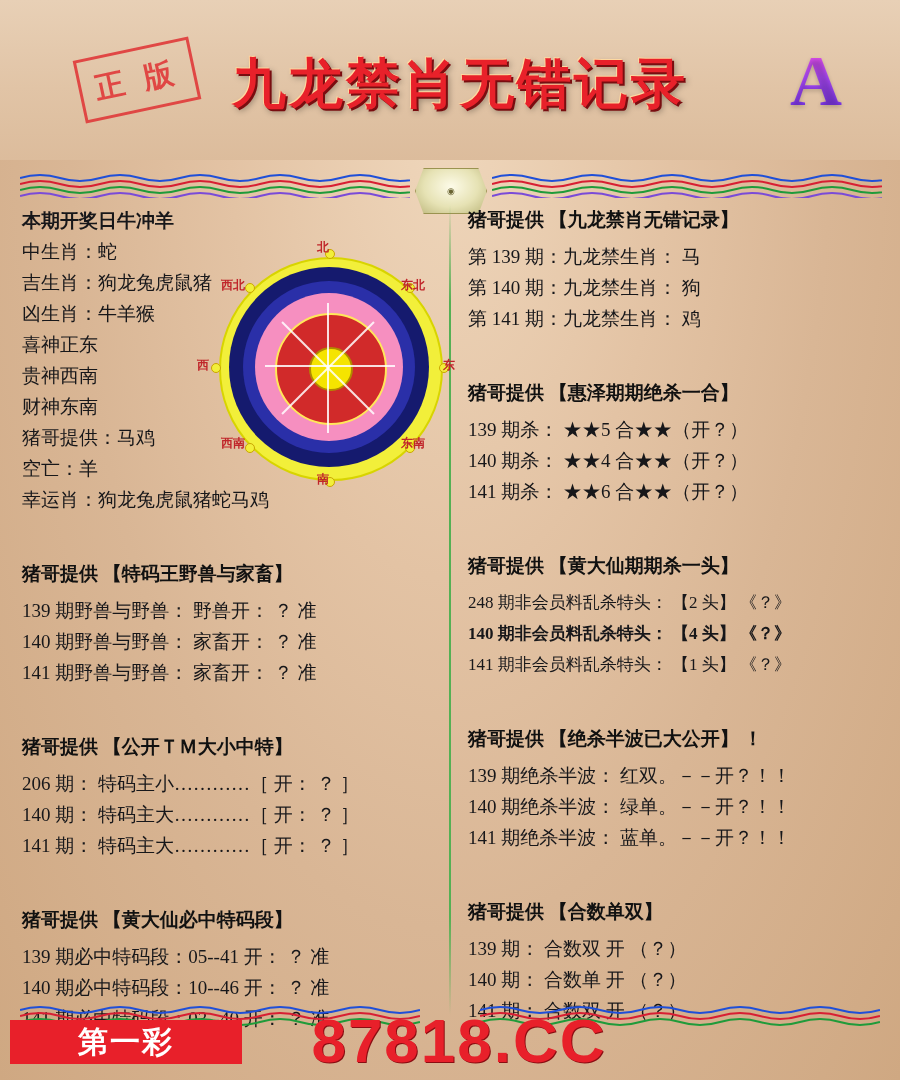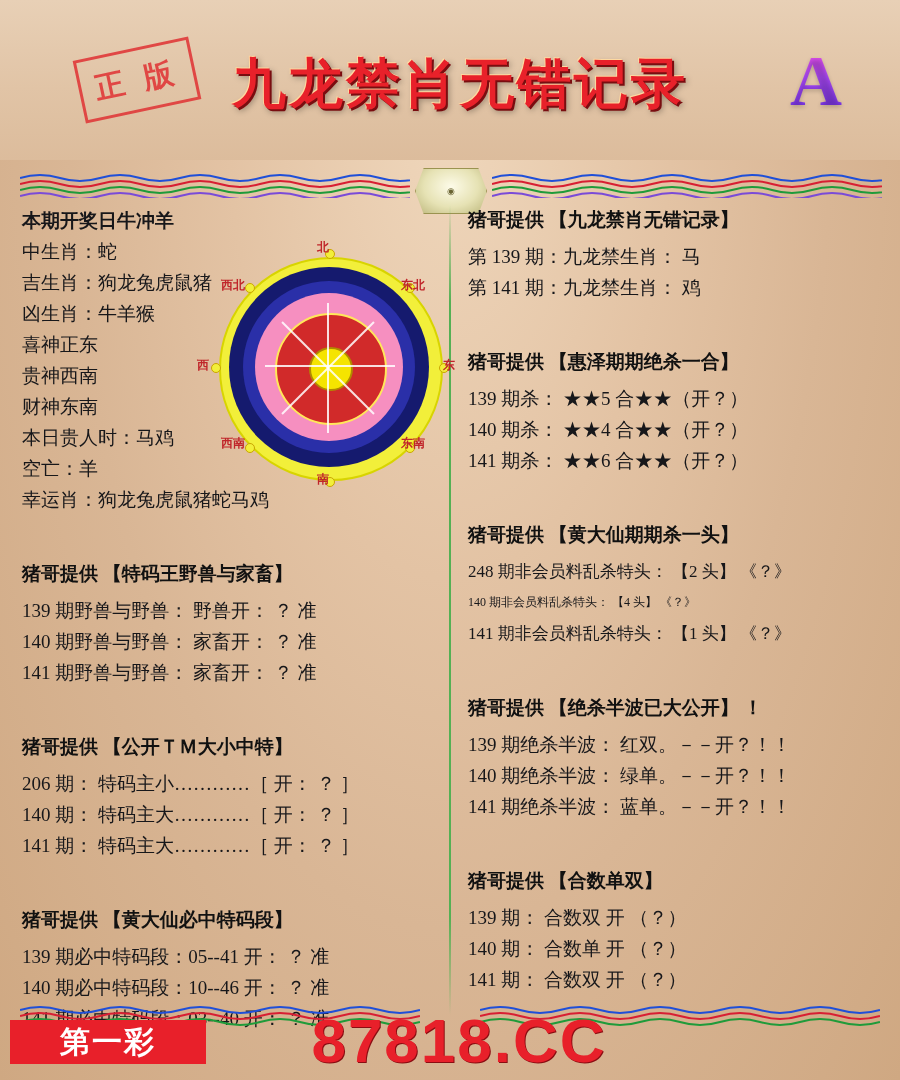--- a/index.html
+++ b/index.html
@@ -90,21 +90,21 @@
   .r3{left:38px;top:38px;width:172px;height:172px;background:#2a2fa8;}
   .r4{left:50px;top:50px;width:148px;height:148px;background:#f68fc0;}
   .r5{left:70px;top:70px;width:108px;height:108px;background:#d12a2a;border:2px solid #ffe85a;}
   .hub{left:104px;top:104px;width:40px;height:40px;background:#f5e400;border:2px solid #b08a00;}
   .tick{
     position:absolute;width:8px;height:8px;border-radius:50%;background:#f2ef3a;border:1px solid #caa500;
   }
   .cdir{position:absolute;font-size:12px;color:#c0252a;font-weight:bold;}
   .spoke{position:absolute;background:#ffffff;opacity:.85;}
   .red-btn{
-    position:absolute;left:10px;top:1020px;width:196px;height:44px;
+    position:absolute;left:10px;top:1020px;width:232px;height:44px;
     background:#e8202a;color:#fff;font-size:30px;font-weight:bold;
     display:flex;align-items:center;justify-content:center;letter-spacing:2px;
     font-family:"Liberation Sans", sans-serif;
   }
   .bignum{
     position:absolute;left:224px;top:1005px;width:470px;text-align:center;
     font-size:62px;font-weight:bold;color:#e8202a;letter-spacing:2px;
     font-family:"Liberation Sans", sans-serif;
     text-shadow:1px 1px 0 #8a0d12;
   }
@@ -149,21 +149,21 @@
   <div class="col colL">
 
     <div class="blk">
       <div class="line bold">本期开奖日牛冲羊</div>
       <div class="line">中生肖：蛇</div>
       <div class="line">吉生肖：狗龙兔虎鼠猪</div>
       <div class="line">凶生肖：牛羊猴</div>
       <div class="line">喜神正东</div>
       <div class="line">贵神西南</div>
       <div class="line">财神东南</div>
-      <div class="line">本日贵人时：马鸡</div>
+      <div class="line">猪哥提供：马鸡</div>
       <div class="line">空亡：羊</div>
       <div class="line">幸运肖：狗龙兔虎鼠猪蛇马鸡</div>
     </div>
 
     <div class="sp26"></div>
 
     <div class="blk">
       <div class="hdr">猪哥提供 【特码王野兽与家畜】</div>
       <div class="sp6"></div>
       <div class="line">139 期野兽与野兽： 野兽开： ？ 准</div>
@@ -221,40 +221,41 @@
     <div class="cdir" style="left:-8px;top:114px;">西</div>
     <div class="cdir" style="left:16px;top:34px;">西北</div>
   </div>
 
   <div class="col colR">
 
     <div class="blk">
       <div class="hdr">猪哥提供 【九龙禁肖无错记录】</div>
       <div class="sp6"></div>
       <div class="line">第 139 期：九龙禁生肖： 马</div>
+      <div class="line">第 140 期：九龙禁生肖： 狗</div>
       <div class="line">第 141 期：九龙禁生肖： 鸡</div>
     </div>
 
     <div class="sp26"></div>
 
     <div class="blk">
       <div class="hdr">猪哥提供 【惠泽期期绝杀一合】</div>
       <div class="sp6"></div>
       <div class="line star">139 期杀： ★★5 合★★（开？）</div>
       <div class="line star">140 期杀： ★★4 合★★（开？）</div>
       <div class="line star">141 期杀： ★★6 合★★（开？）</div>
     </div>
 
     <div class="sp26"></div>
 
     <div class="blk">
       <div class="hdr">猪哥提供 【黄大仙期期杀一头】</div>
       <div class="sp6"></div>
       <div class="line" style="font-size:17px;">248 期非会员料乱杀特头： 【2 头】 《？》</div>
-      <div class="line" style="font-size:12px;">140 期非会员料乱杀特头： 【4 头】 《？》</div>
+      <div class="line" style="font-size:17px;font-weight:bold;">140 期非会员料乱杀特头： 【4 头】 《？》</div>
       <div class="line" style="font-size:17px;">141 期非会员料乱杀特头： 【1 头】 《？》</div>
     </div>
 
     <div class="sp26"></div>
 
     <div class="blk">
       <div class="hdr">猪哥提供 【绝杀半波已大公开】 ！</div>
       <div class="sp6"></div>
       <div class="line">139 期绝杀半波： 红双。－－开？！！</div>
       <div class="line">140 期绝杀半波： 绿单。－－开？！！</div>

